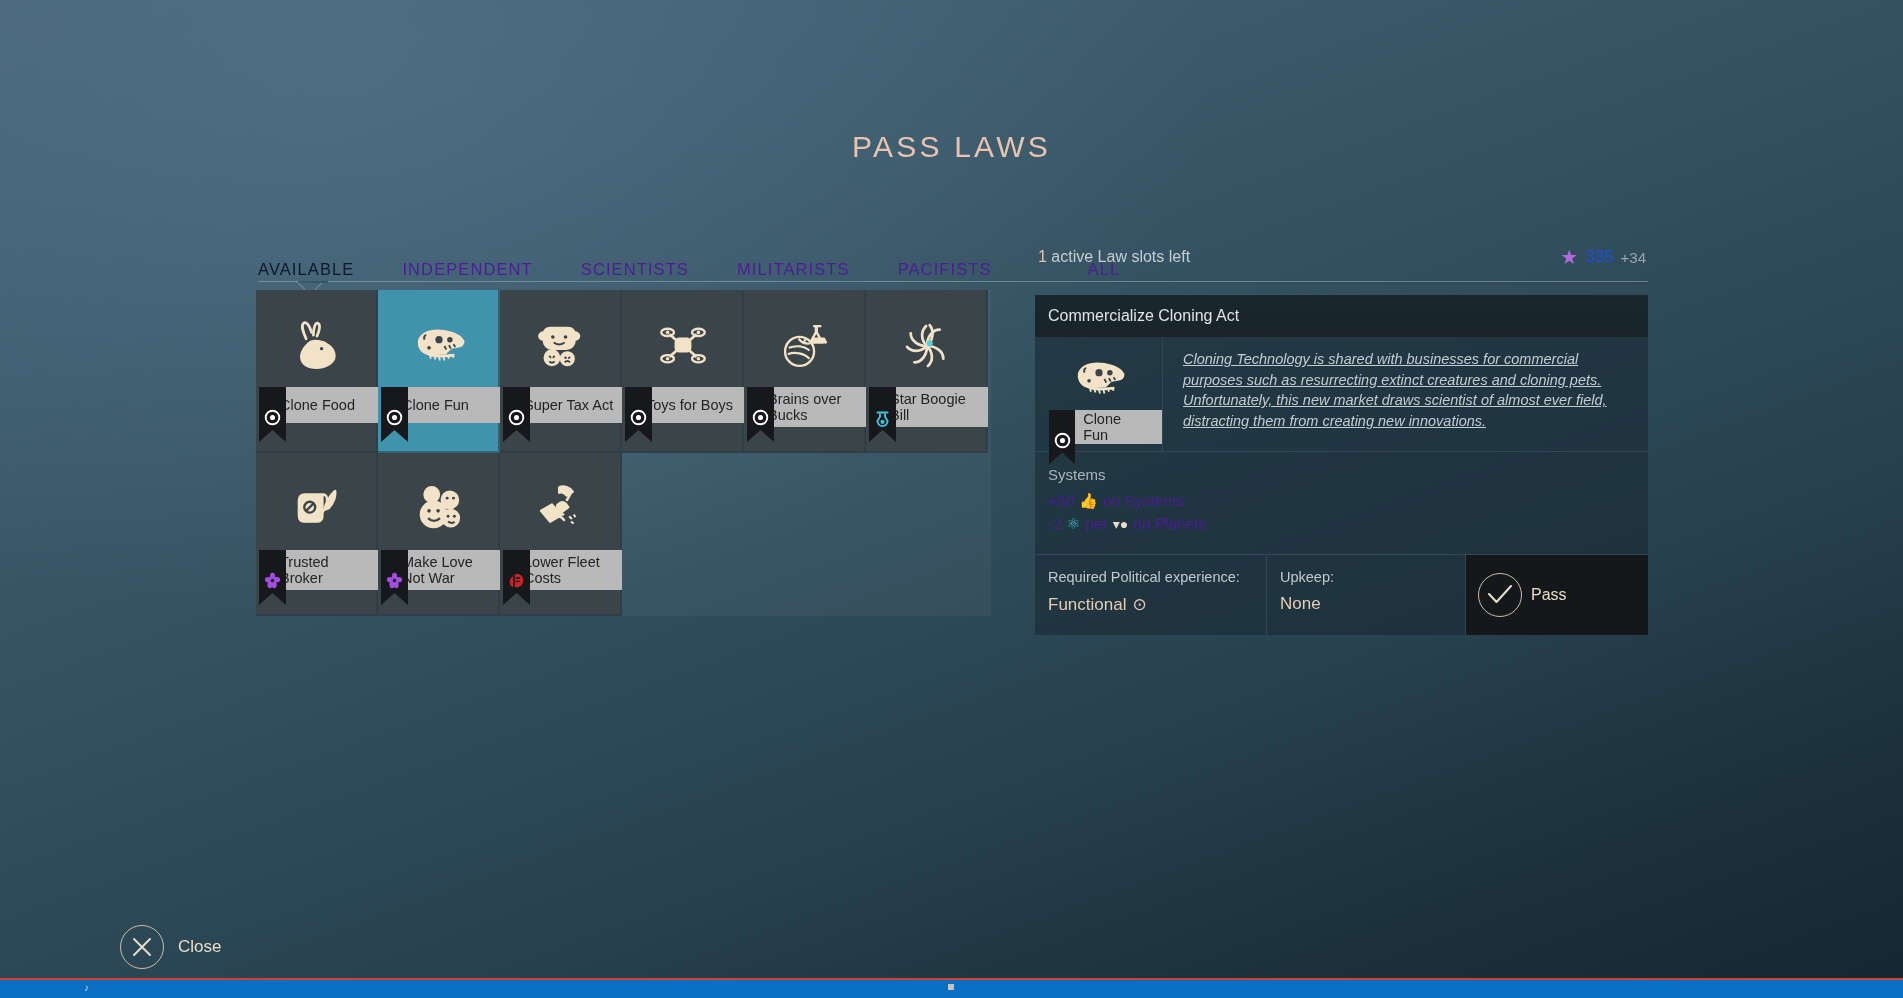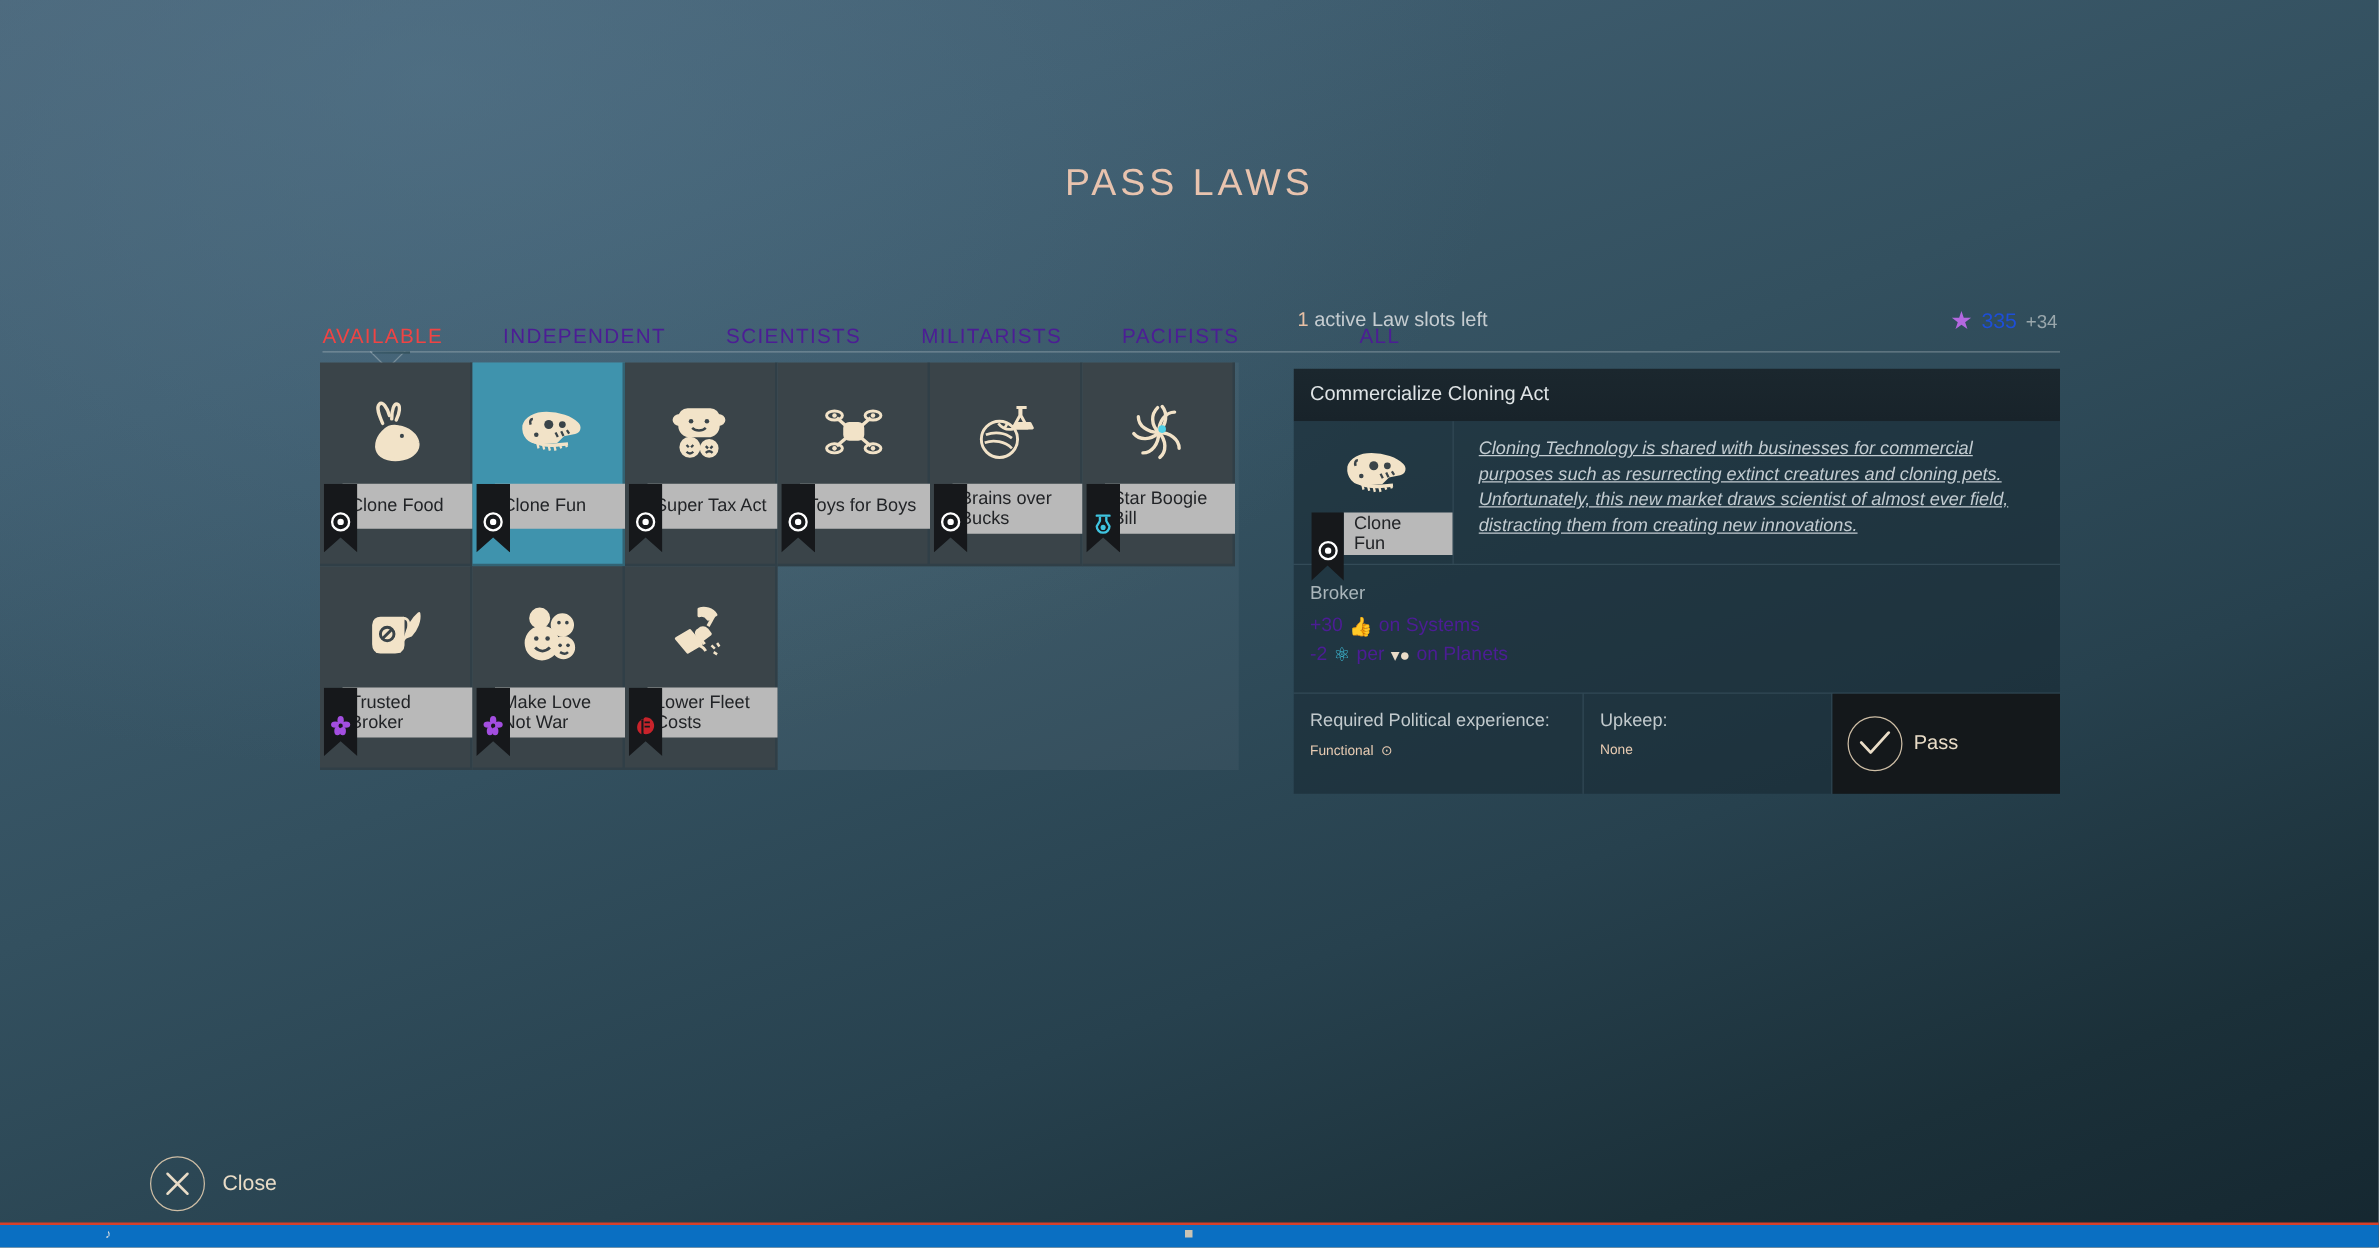--- a/index.html
+++ b/index.html
@@ -41,21 +41,21 @@
   }
   .tab {
     font-size: 16.5px;
     letter-spacing: 1.1px;
     color: #4c1d95;
     padding: 0 26px 0 0;
     margin-right: 22px;
     cursor: pointer;
     white-space: nowrap;
   }
-  .tab.active { color: #ef4444; }
+  .tab.active { color: #0f172a; }
   .tab.spaced { margin-left: 48px; }
 
   .tab-rule {
     position: absolute;
     top: 36px; left: 0;
     width: 1390px; height: 1px;
     background: rgba(190,200,205,0.42);
   }
   .tab-caret {
     position: absolute;
@@ -256,21 +256,21 @@
     border-right: 1px solid rgba(120,150,165,0.22);
   }
   .foot-cell.req { width: 232px; }
   .foot-cell.upk { flex: 1; }
   .foot-label {
     font-size: 14.5px;
     color: #c2cacd;
     margin-bottom: 9px;
   }
   .foot-value {
-    font-size: 11px;
+    font-size: 17px;
     color: #e7cbb2;
     display: flex; align-items: center; gap: 6px;
   }
   .pass-btn {
     width: 182px;
     background: #14181b;
     display: flex;
     align-items: center;
     gap: 9px;
     padding-left: 12px;
@@ -603,21 +603,21 @@
                 <circle cx="10" cy="10" r="3" fill="#ffffff"></circle>
               </svg>
             </span>
           <span class="detail-chip-label">Clone Fun</span>
         </div>
       </div>
       <div class="detail-desc">Cloning Technology is shared with businesses for commercial purposes such as resurrecting extinct creatures and cloning pets. Unfortunately, this new market draws scientist of almost ever field, distracting them from creating new innovations.</div>
     </div>
 
     <div class="detail-effects">
-      <div class="effects-title">Broker</div>
+      <div class="effects-title">Systems</div>
       <div class="effect-row">
         <span class="lbl">+30</span>
         <span class="ico-thumb">👍</span>
         <span class="lbl">on Systems</span>
       </div>
       <div class="effect-row">
         <span class="lbl">-2</span>
         <span class="ico-atom">⚛</span>
         <span class="lbl">per</span>
         <span class="ico-pop">▾●</span>

